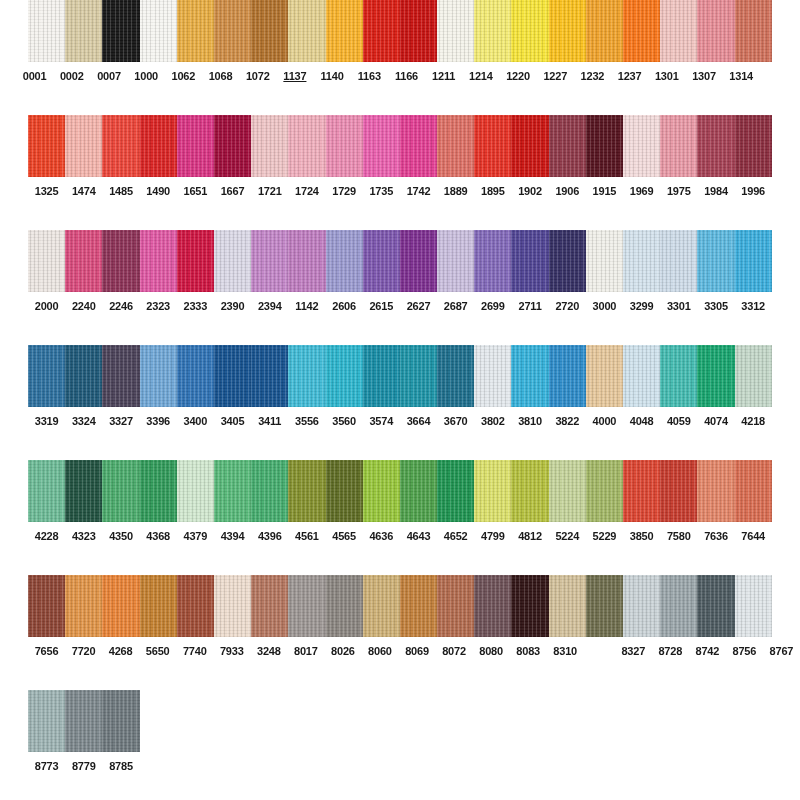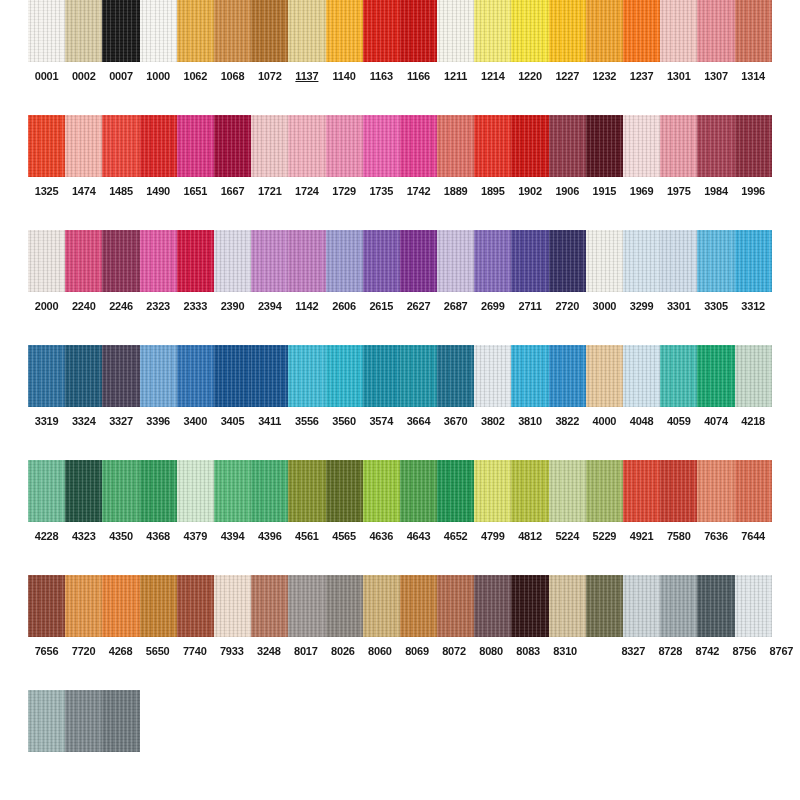--- a/index.html
+++ b/index.html
@@ -109,21 +109,21 @@
         <div class="swatch" title="1211" style="width: 37.2px; height: 62px; background: rgb(244, 243, 234);"></div>
         <div class="swatch" title="1214" style="width: 37.2px; height: 62px; background: rgb(243, 235, 116);"></div>
         <div class="swatch" title="1220" style="width: 37.2px; height: 62px; background: rgb(247, 229, 56);"></div>
         <div class="swatch" title="1227" style="width: 37.2px; height: 62px; background: rgb(251, 193, 28);"></div>
         <div class="swatch" title="1232" style="width: 37.2px; height: 62px; background: rgb(240, 162, 42);"></div>
         <div class="swatch" title="1237" style="width: 37.2px; height: 62px; background: rgb(249, 117, 24);"></div>
         <div class="swatch" title="1301" style="width: 37.2px; height: 62px; background: rgb(240, 196, 192);"></div>
         <div class="swatch" title="1307" style="width: 37.2px; height: 62px; background: rgb(231, 140, 150);"></div>
         <div class="swatch" title="1314" style="width: 37.2px; height: 62px; background: rgb(208, 112, 90);"></div>
       </div>
-      <div class="label-strip" style="margin-left: 28px;">
+      <div class="label-strip" style="margin-left: 16px;">
         <div class="label" style="width: 37.2px;">0001</div>
         <div class="label" style="width: 37.2px;">0002</div>
         <div class="label" style="width: 37.2px;">0007</div>
         <div class="label" style="width: 37.2px;">1000</div>
         <div class="label" style="width: 37.2px;">1062</div>
         <div class="label" style="width: 37.2px;">1068</div>
         <div class="label" style="width: 37.2px;">1072</div>
         <div class="label" style="width: 37.2px; text-decoration: underline;">1137</div>
         <div class="label" style="width: 37.2px; text-align: center;">1140</div>
         <div class="label" style="width: 37.2px;">1163</div>
@@ -310,21 +310,21 @@
         <div class="label" style="width: 37.2px;">4396</div>
         <div class="label" style="width: 37.2px;">4561</div>
         <div class="label" style="width: 37.2px;">4565</div>
         <div class="label" style="width: 37.2px;">4636</div>
         <div class="label" style="width: 37.2px;">4643</div>
         <div class="label" style="width: 37.2px;">4652</div>
         <div class="label" style="width: 37.2px;">4799</div>
         <div class="label" style="width: 37.2px;">4812</div>
         <div class="label" style="width: 37.2px;">5224</div>
         <div class="label" style="width: 37.2px;">5229</div>
-        <div class="label" style="width: 37.2px;">4921</div>
+        <div class="label" style="width: 37.2px;">3850</div>
         <div class="label" style="width: 37.2px;">7580</div>
         <div class="label" style="width: 37.2px;">7636</div>
         <div class="label" style="width: 37.2px;">7644</div>
       </div>
     </div>
     <div class="row">
       <div class="swatch-strip" style="margin-left: 28px; height: 62px;">
         <div class="swatch" title="7656" style="width: 37.2px; height: 62px; background: rgb(141, 68, 52);"></div>
         <div class="swatch" title="7720" style="width: 37.2px; height: 62px; background: rgb(224, 148, 71);"></div>
         <div class="swatch" title="7726" style="width: 37.2px; height: 62px; background: rgb(233, 131, 54);"></div>
@@ -368,14 +368,19 @@
         <div class="label" style="width: 37.2px;">8756</div>
         <div class="label" style="width: 37.2px;">8767</div>
       </div>
     </div>
     <div class="row">
       <div class="swatch-strip" style="margin-left: 28px; height: 62px;">
         <div class="swatch" title="8773" style="width: 37.2px; height: 62px; background: rgb(157, 179, 179);"></div>
         <div class="swatch" title="8779" style="width: 37.2px; height: 62px; background: rgb(124, 135, 140);"></div>
         <div class="swatch" title="8785" style="width: 37.2px; height: 62px; background: rgb(110, 120, 125);"></div>
       </div>
+      <div class="label-strip" style="margin-left: 28px;">
+        <div class="label" style="width: 37.2px;">8773</div>
+        <div class="label" style="width: 37.2px;">8779</div>
+        <div class="label" style="width: 37.2px;">8785</div>
+      </div>
     </div>
   </div>
 
 </body></html>

